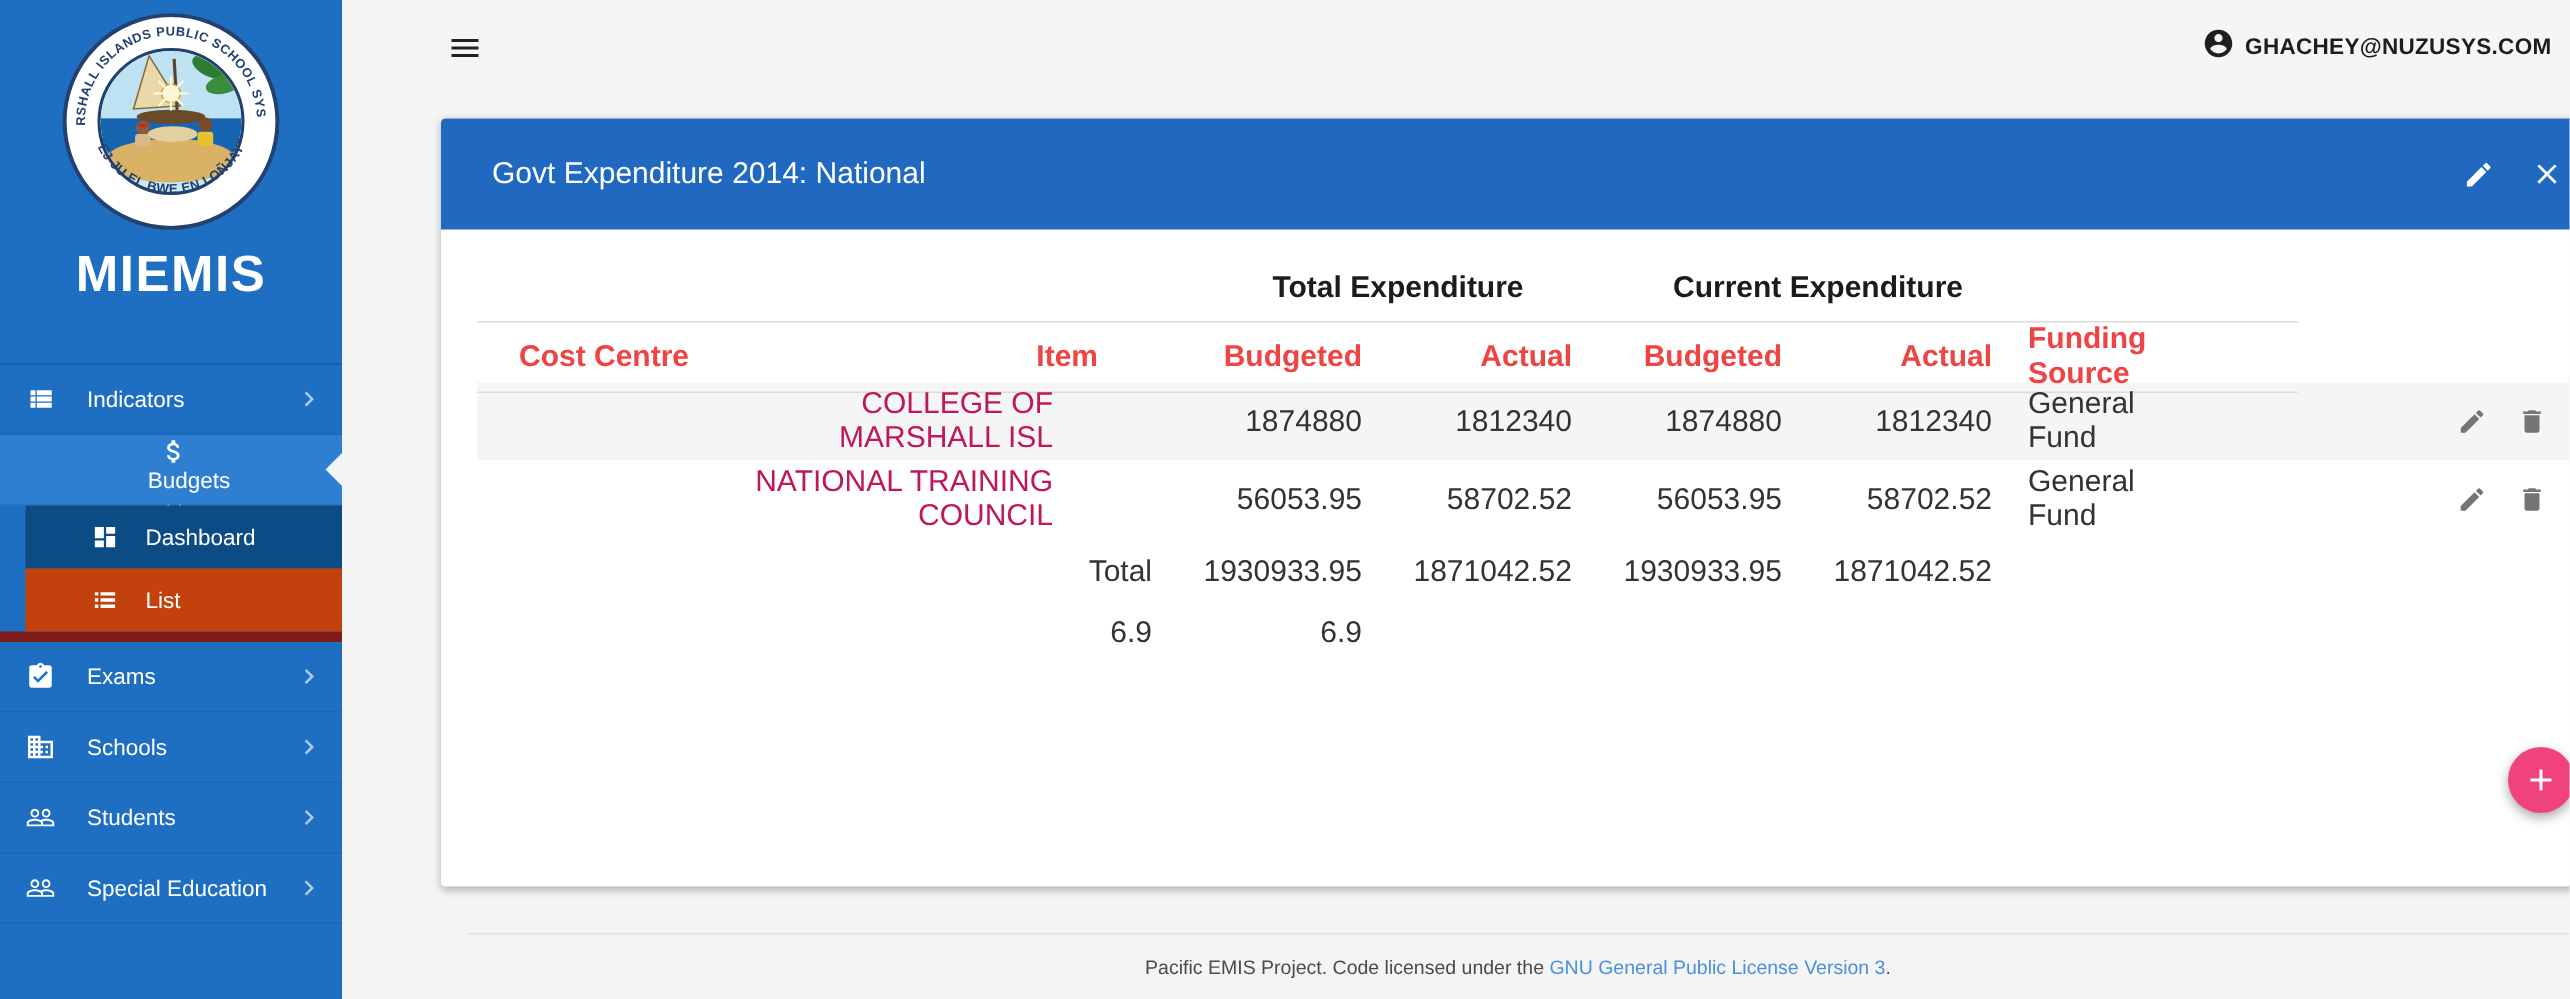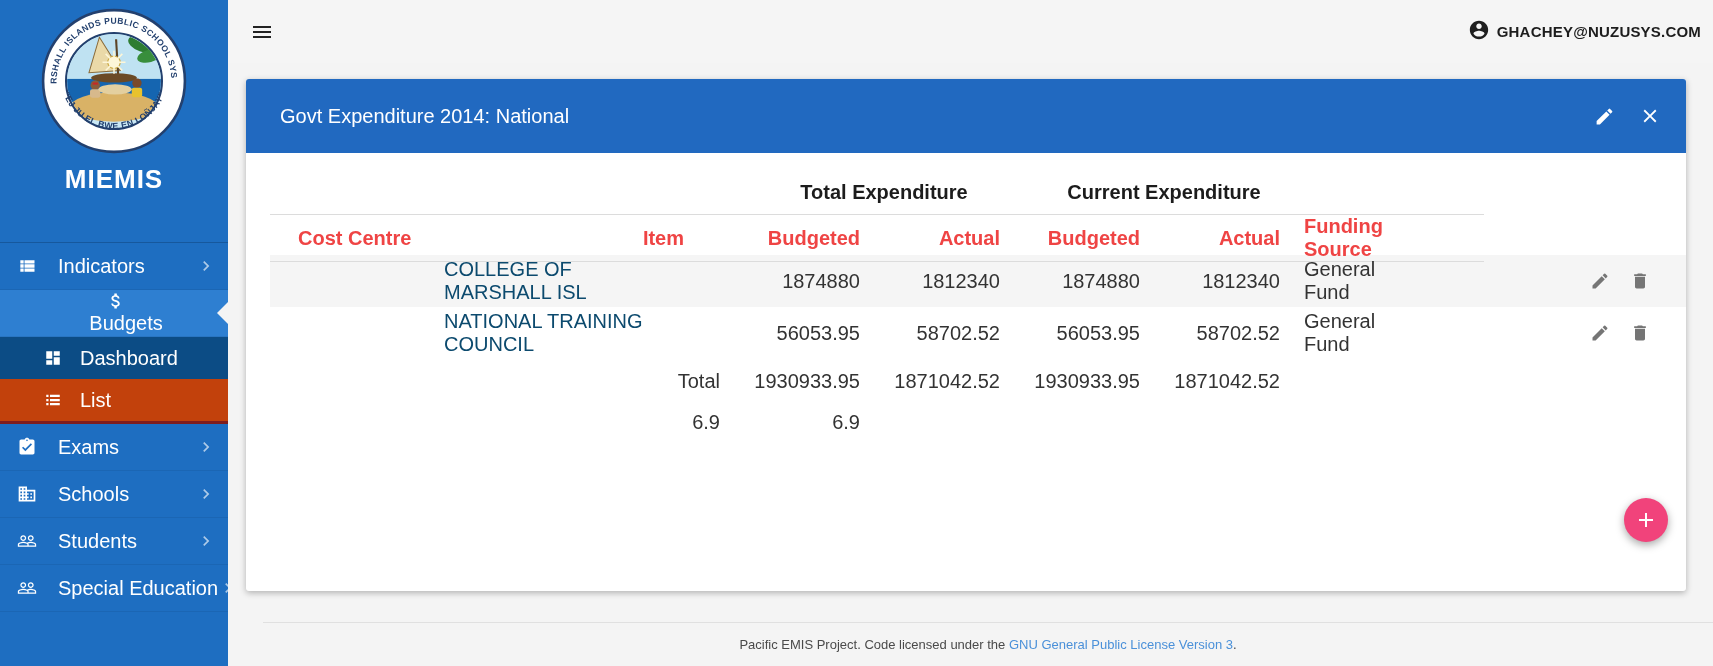--- a/index.html
+++ b/index.html
@@ -4,37 +4,37 @@
 <style>
   * { margin:0; padding:0; box-sizing:border-box; }
   html,body { width:1713px; height:666px; overflow:hidden; background:#f4f4f4;
               font-family:"Liberation Sans", sans-serif; }
   .app { display:flex; width:1713px; height:666px; }
 
   
   .sidebar { width:228px; flex:0 0 228px; background:var(--sidebar-blue,#1e6ec1); color:#fff; position:relative; overflow:hidden; }
   .brand { height:242px; display:flex; flex-direction:column; align-items:center; padding-top:8px; }
   .brand svg.seal { width:146px; height:146px; display:block; }
-  .brand-name { margin-top:10px; font-size:26px; font-weight:bold; letter-spacing:1px; color:#fff; }
+  .brand-name { margin-top:10px; font-size:34px; font-weight:bold; letter-spacing:1px; color:#fff; }
   .menu { border-top:1px solid rgba(8,48,92,.35); }
   .menu-item { position:relative; height:47px; display:flex; align-items:center; padding:0 12px 0 16px; cursor:pointer; border-bottom:1px solid rgba(8,48,92,.12); }
   .menu-item .mi-icon { width:22px; height:22px; display:flex; align-items:center; justify-content:center; flex:0 0 22px; }
-  .menu-item .mi-label { margin-left:20px; font-size:20px; color:#fff; flex:1; white-space:nowrap; }
+  .menu-item .mi-label { margin-left:20px; font-size:15px; color:#fff; flex:1; white-space:nowrap; }
   .menu-item .mi-chev { width:20px; height:20px; opacity:.85; }
   .menu-item.active { background:#2e7fd1;flex-direction:column; }
   .menu-item.active::after { content:""; position:absolute; right:0; top:50%; transform:translateY(-50%);
       border-top:11px solid transparent; border-bottom:11px solid transparent; border-right:11px solid #f4f4f4; }
-  .submenu { border-bottom:3px solid #7f1d1d; }
+  .submenu { border-bottom:7px solid #7f1d1d;padding-left:17px; }
   .submenu .menu-item { height:42px; padding-left:42px; border-bottom:none; }
   .submenu .menu-item.sub-dark { background:#0c4c85; }
   .submenu .menu-item.sub-selected { background:#c2410c; }
   .submenu .mi-label { margin-left:16px; }
 
   
-  .main { flex:1; display:flex; flex-direction:column; background:#f4f4f4; min-width:0; }
+  .main { flex:1; display:flex; flex-direction:column; background:#f4f4f4; min-width:0;padding-left:48px; }
   .topbar { height:63px; flex:0 0 63px; display:flex; align-items:center; justify-content:space-between; padding:0 10px 0 19px; background:#f5f5f5; }
   .hamburger { background:none; border:none; cursor:pointer; width:30px; height:30px; display:flex; align-items:center; justify-content:center; }
   .account { display:flex; align-items:center; gap:7px; cursor:pointer; padding-right:2px; }
   .account .email { font-size:15px; font-weight:bold; letter-spacing:.2px; color:#1d1d1d; }
 
   .content { flex:1; position:relative; }
 
   
   .card { position:relative; margin:16px 27px 0 18px; width:1440px; height:512px; background:#fff; border-radius:3px;
           box-shadow:0 2px 6px rgba(0,0,0,.28); overflow:visible; }
@@ -53,21 +53,21 @@
   .trow { display:grid; grid-template-columns:174px 300px 140px 140px 140px 140px 180px 1fr; align-items:center; }
   .trow .c { height:100%; display:flex; align-items:center; }
   .group-row { height:44px; font-weight:bold; color:#1c1c1c; }
   .group-row .c, .head-row .c { border-bottom:1px solid #dcdcdc; }
   .group-row .c.no-line, .head-row .c.no-line { border-bottom:none; }
   .group-row .gh { justify-content:center; }
   .head-row { height:40px; font-weight:bold; color:#ef4444; }
   .cell-left { padding-left:28px; }
   .num { justify-content:flex-end; padding-right:24px; }
   .item-hd { justify-content:flex-end; padding-right:60px; }
-  .item-val { justify-content:flex-end; padding-right:90px; color:#0c4a6e; }
+  .item-val { justify-content:flex-end; padding-right:90px; color:#be185d;text-align:right; }
   .fund { justify-content:flex-end; padding-right:72px; }
   .data-row { height:52px; }
   .data-row.striped { background:#f5f5f5; }
   .row-actions { justify-content:flex-end; gap:16px; padding-right:34px; display:flex; }
   .total-row { height:44px; }
   .pct-row { height:38px; }
 
   .fab { position:absolute; right:18px; top:419px; width:44px; height:44px; border-radius:50%; border:none; cursor:pointer;
          background:var(--accent-pink,#f1437b); display:flex; align-items:center; justify-content:center;
          box-shadow:0 3px 8px rgba(0,0,0,.35); }

